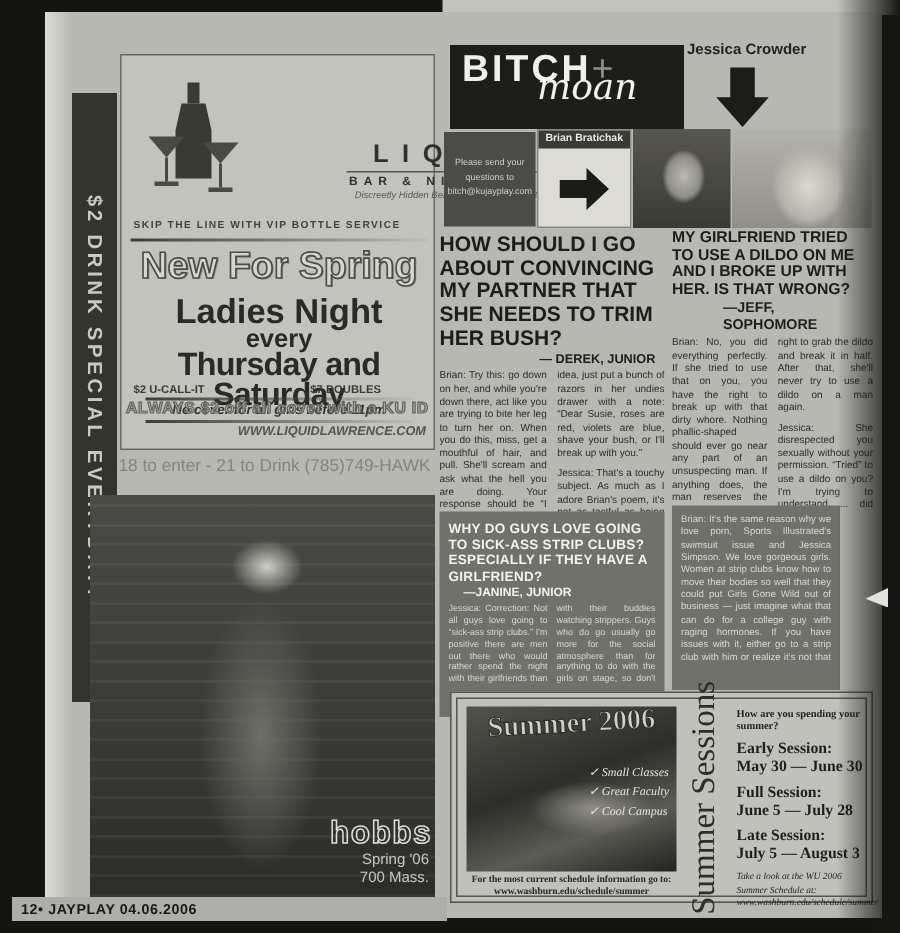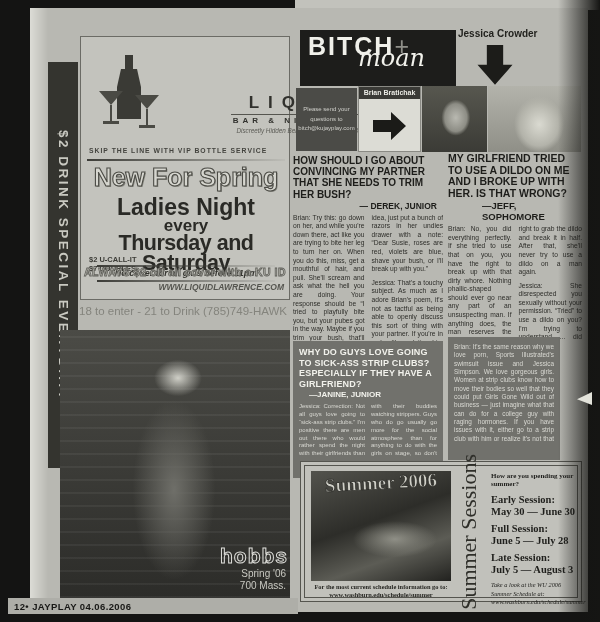--- a/index.html
+++ b/index.html
@@ -83,21 +83,21 @@
       color:#eaeae4;font-size:7px;font-weight:bold;text-align:center;line-height:12px;}
   .arrow-right{position:absolute;left:14px;top:22px;}
   .brian-photo{left:422px;top:86px;width:65px;height:66px;
       background:radial-gradient(20px 25px at 52% 48%,#b9b9b1 0%,#8d8d85 55%,rgba(60,60,56,0) 72%),
                  linear-gradient(180deg,#57574f,#3b3b36);}
   .jessica-photo{left:488px;top:86px;width:93px;height:66px;
       background:radial-gradient(32px 36px at 55% 58%,#dadad1 0%,#b3b3aa 60%,rgba(150,150,142,0) 78%),
                  linear-gradient(180deg,#b3b3ab,#8f8f87);}
 
   
-  .q-head{font-size:10px;font-weight:bold;line-height:1.12;color:#1d1d1a;}
+  .q-head{font-size:14px;font-weight:bold;line-height:1.12;color:#1d1d1a;}
   .q-byline{text-align:right;font-size:8.5px;font-weight:bold;color:#1d1d1a;margin:1px 6px 3px 0;}
   .q-body{column-gap:7px;column-count:2;font-size:6.7px;line-height:1.28;color:#2d2d29;
       text-align:justify;overflow:hidden;}
   .q-body p{margin:0 0 5px 0;}
   .qa-left{left:293px;top:155px;width:150px;height:184px;}
   .qa-left .q-body{height:150px;}
   .qa-right{left:448px;top:153px;width:134px;height:182px;}
   .qa-right .q-head{font-size:10.5px;line-height:1.1;}
   .qa-right .q-byline{text-align:left;margin-left:34px;font-size:9.5px;}
   .qa-right .q-body{height:118px;}
@@ -162,21 +162,21 @@
     <div class="liquid-tag">Discreetly Hidden Behind McDonalds on 23rd</div>
   </div>
   <div class="abs liquid-vip" style="left:8px;top:110px;">SKIP THE LINE WITH VIP BOTTLE SERVICE</div>
   <div class="abs liquid-rule" style="left:6px;top:122px;width:198px;"></div>
   <div class="abs ladies" style="left:2px;top:160px;width:206px;">
     <div class="l1">Ladies Night</div>
     <div class="l2">every</div>
     <div class="l3">Thursday and Saturday</div>
   </div>
   <div class="abs promo" style="left:4px;top:126px;width:202px;">New For Spring</div>
-  <div class="abs prices" style="left:8px;top:218px;width:165px;flex-direction:column;">
+  <div class="abs prices" style="left:8px;top:218px;width:165px;">
     <span>$2 U-CALL-IT</span>
     <span>$7 DOUBLES</span>
   </div>
   <div class="abs liquid-rule" style="left:16px;top:228px;width:178px;"></div>
   <div class="abs no-cover" style="left:4px;top:231px;width:202px;">No cover for all girls before 11pm</div>
   <div class="abs liquid-rule" style="left:16px;top:243px;width:178px;"></div>
 </div>
 <div class="abs ku-offer" style="left:84px;top:266px;width:202px;text-align:center;">ALWAYS $2 off all cover with a KU ID</div>
 <div class="abs website" style="left:84px;top:282px;">WWW.LIQUIDLAWRENCE.COM</div>
 <div class="abs age-line" style="left:70px;top:305px;">18 to enter - 21 to Drink   (785)749-HAWK</div>
@@ -241,20 +241,25 @@
     <p>Jessica: She disrespected you sexually without your permission. “Tried” to use a dildo on you? I'm trying to understand ... did she just whip it out and say “hey honey ... close your eyes ... I have a surprise for you ...?” I think breaking up with her was an overreaction, but if it means that much to you, maybe it's for the best. Keep in mind that people are going to mess up and I'm sure there will be a time when you put something into the wrong hole, too.</p>
   </div>
 </div>
 <div class="abs gray-box gray2">
   <div class="g-body">Brian: It's the same reason why we love porn, Sports Illustrated's swimsuit issue and Jessica Simpson. We love gorgeous girls. Women at strip clubs know how to move their bodies so well that they could put Girls Gone Wild out of business — just imagine what that can do for a college guy with raging hormones. If you have issues with it, either go to a strip club with him or realize it's not that important to your boyfriend. If you can't trust him, you're just looking for a reason to be mad. And to do that would make you a bitch.</div>
 </div>
 
 <div class="abs summer">
   <div class="sm-photo">
     <div class="sm-title">Summer 2006</div>
+    <div class="sm-checks">
+      <div>✓ Small Classes</div>
+      <div>✓ Great Faculty</div>
+      <div>✓ Cool Campus</div>
+    </div>
   </div>
   <div class="sm-caption">
     <div>For the most current schedule information go to:</div>
     <div>www.washburn.edu/schedule/summer</div>
   </div>
   <div class="sm-vertical">
     <span>Summer Sessions</span>
   </div>
   <div class="sm-right">
     <div class="sm-q">How are you spending your summer?</div>

